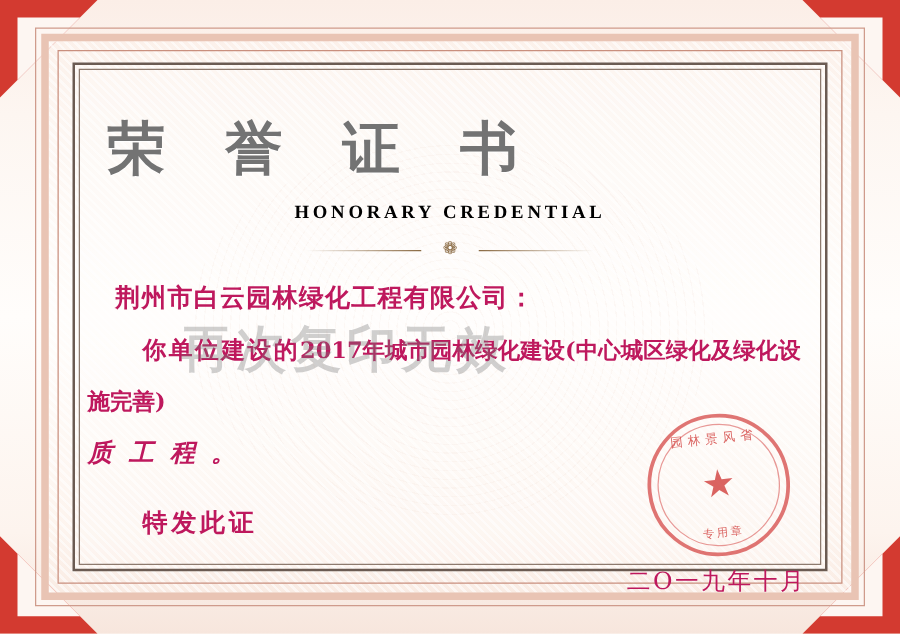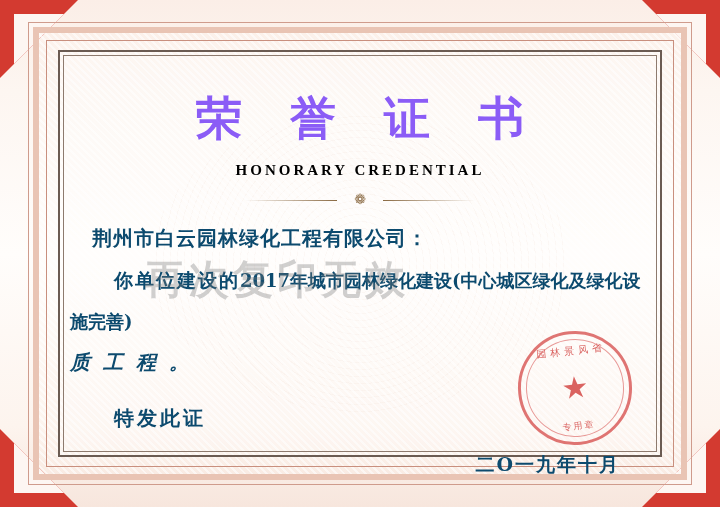--- a/index.html
+++ b/index.html
@@ -116,26 +116,26 @@
     border: 1px solid #8d7a6e;
   }
 
   
   .content {
     position: absolute;
     left: 70px; top: 62px; right: 70px; bottom: 62px;
   }
 
   .title {
-    text-align: center;
+    text-align: left;
     margin-top: 26px;
     font-size: 46px;
     letter-spacing: 16px;
     font-weight: 700;
-    color: #8b5cf6;
+    color: #737373;
     font-family: "DejaVu Serif", "Liberation Serif", serif;
     text-indent: 16px;
     text-shadow: 0 1px 0 rgba(255,255,255,0.8);
   }
 
   .subtitle {
     text-align: center;
     margin-top: 12px;
     font-size: 15px;
     letter-spacing: 3px;
@@ -164,21 +164,21 @@
     left: 50%;
     top: 0;
     transform: translateX(-50%);
     font-size: 14px;
     color: #8a6a43;
     line-height: 14px;
   }
 
   .body {
     margin-top: 18px;
-    color: #0c4a6e;
+    color: #be185d;
     font-family: "DejaVu Serif", "Liberation Serif", serif;
   }
 
   .line-org {
     font-size: 20px;
     letter-spacing: 1px;
     font-weight: 700;
     margin: 6px 0 0 22px;
   }
 
@@ -214,24 +214,24 @@
   .line-issue {
     font-size: 20px;
     letter-spacing: 3px;
     font-weight: 700;
     margin-top: 23px;
     margin-left: 44px;
   }
   .line-date {
     font-size: 19px;
     letter-spacing: 2px;
-    font-weight: 700;
+    font-weight: 400;
     text-align: right;
     margin-top: 20px;
-    margin-right: 30px;
+    margin-right: 5px;
   }
 
   
   .watermark {
     position: absolute;
     left: 145px;
     top: 252px;
     font-size: 40px;
     letter-spacing: 4px;
     color: rgba(120,120,120,0.35);

